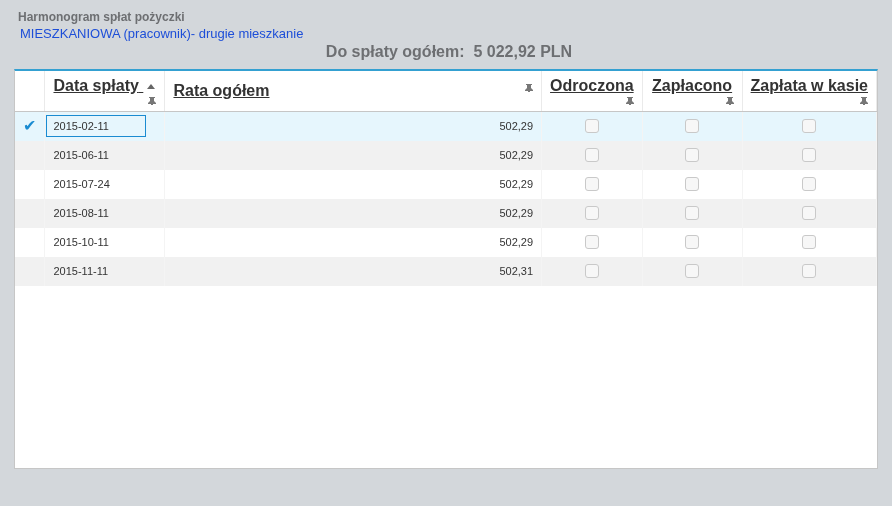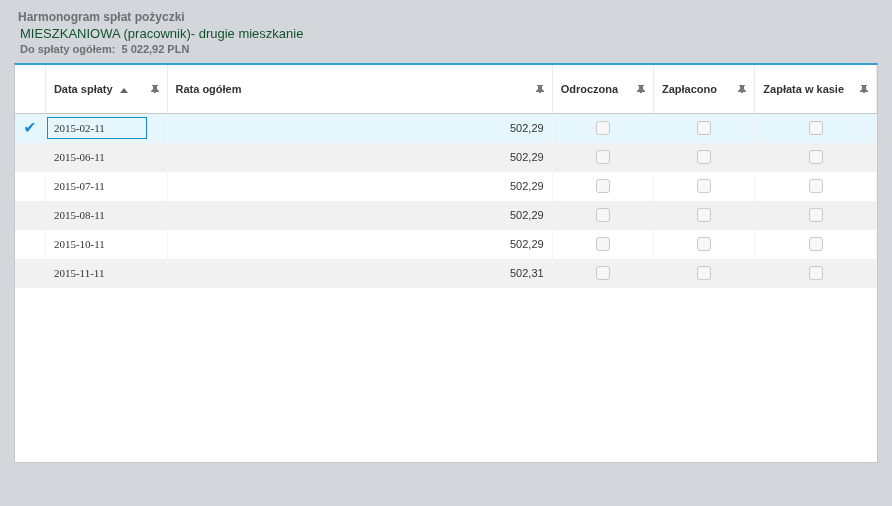--- a/index.html
+++ b/index.html
@@ -15,50 +15,52 @@
     padding: 0 6px 6px 6px;
   }
   .panel-title {
     font-size: 12px;
     font-weight: bold;
     color: #6d6f72;
     padding: 2px 0 2px 4px;
   }
   .panel-subtitle {
     font-size: 13px;
-    color: #14532d;
+    color: #1d4ed8;
     padding: 0 0 2px 6px;
   }
   .panel-summary {
-    font-size: 11px;
+    font-size: 16px;
     font-weight: bold;
     color: #6d6f72;
     padding: 0 0 8px 6px;
+    text-align: center;
   }
   .grid {
     background: #fff;
     border: 1px solid #c6c6c6;
     border-top: 2px solid #34a0d1;
     width: 100%;
     min-height: 400px;
   }
   table { width: 100%; border-collapse: collapse; }
   thead th {
     background: #fff;
-    font-size: 11px;
+    font-size: 16px;
     font-weight: bold;
     color: #333;
     text-align: left;
-    padding: 18px 8px;
+    padding: 6px 8px;
     border-bottom: 1px solid #c6c6c6;
     border-right: 1px solid #eaeaea;
     white-space: nowrap;
     position: relative;
-  }
-  thead th.center { }
+    text-decoration: underline;
+  }
+  thead th.center { text-align: center; }
   .sort-icon {
     display: inline-block;
     vertical-align: middle;
     margin-left: 4px;
     width: 0; height: 0;
     border-left: 4px solid transparent;
     border-right: 4px solid transparent;
     border-bottom: 5px solid #666;
   }
   .pin-icon {
@@ -72,21 +74,21 @@
   tbody tr:nth-child(even) td { background: #f1f1f1; }
   tbody tr:nth-child(odd) td { background: #ffffff; }
   tbody tr.selected td { background: #e6f6fd; }
   tbody td {
     font-size: 11px;
     color: #333;
     padding: 6px 8px;
     border-right: 1px solid #f4f4f4;
   }
   td.sel { width: 30px; text-align: center; }
-  td.date { width: 120px; font-family: Liberation Serif, serif; }
+  td.date { width: 120px; }
   td.amount { text-align: right; width: 380px; }
   td.check { text-align: center; width: 100px; }
   td.check:last-child { width: 120px; }
   .check-ind {
     display: inline-block;
     width: 14px; height: 14px;
     border: 1px solid #c9c9c9;
     border-radius: 3px;
     background: #f7f7f7;
     vertical-align: middle;
@@ -177,21 +179,21 @@
           <tr>
             <td class="sel"></td>
             <td class="date">2015-06-11</td>
             <td class="amount">502,29</td>
             <td class="check"><span class="check-ind"></span></td>
             <td class="check"><span class="check-ind"></span></td>
             <td class="check"><span class="check-ind"></span></td>
           </tr>
           <tr>
             <td class="sel"></td>
-            <td class="date">2015-07-11</td>
+            <td class="date">2015-07-24</td>
             <td class="amount">502,29</td>
             <td class="check"><span class="check-ind"></span></td>
             <td class="check"><span class="check-ind"></span></td>
             <td class="check"><span class="check-ind"></span></td>
           </tr>
           <tr>
             <td class="sel"></td>
             <td class="date">2015-08-11</td>
             <td class="amount">502,29</td>
             <td class="check"><span class="check-ind"></span></td>

